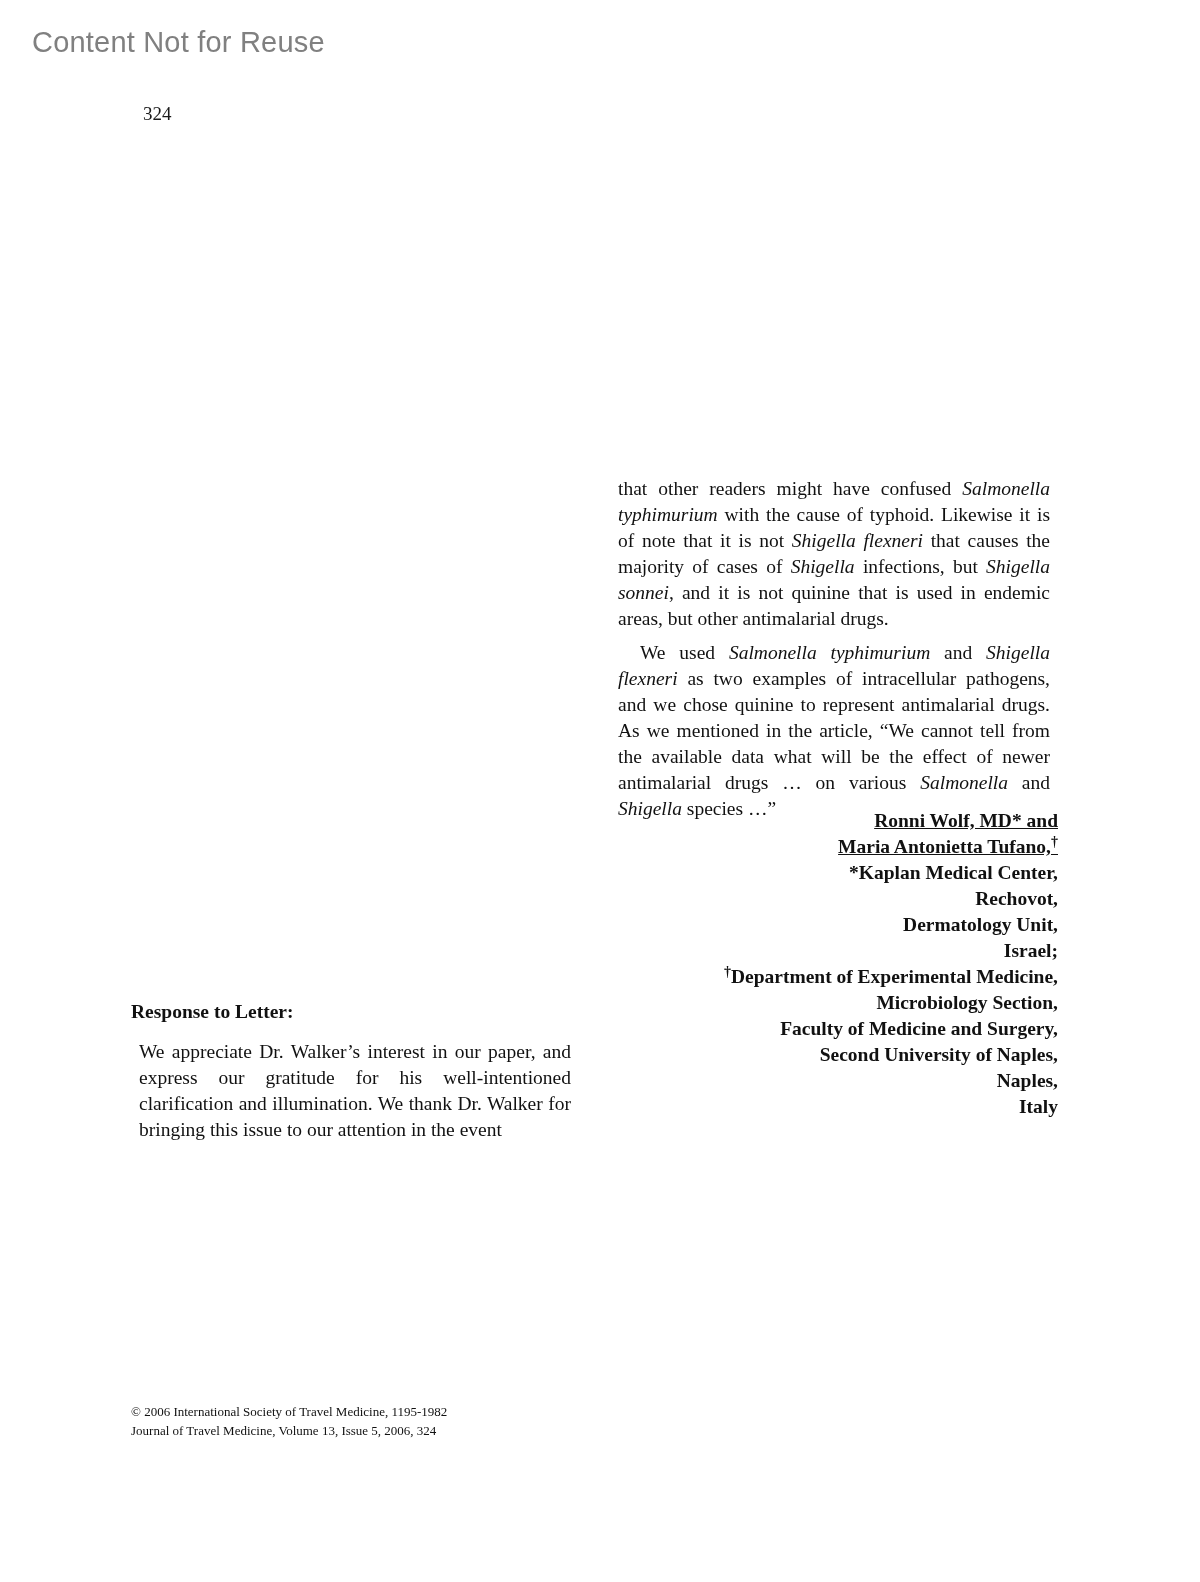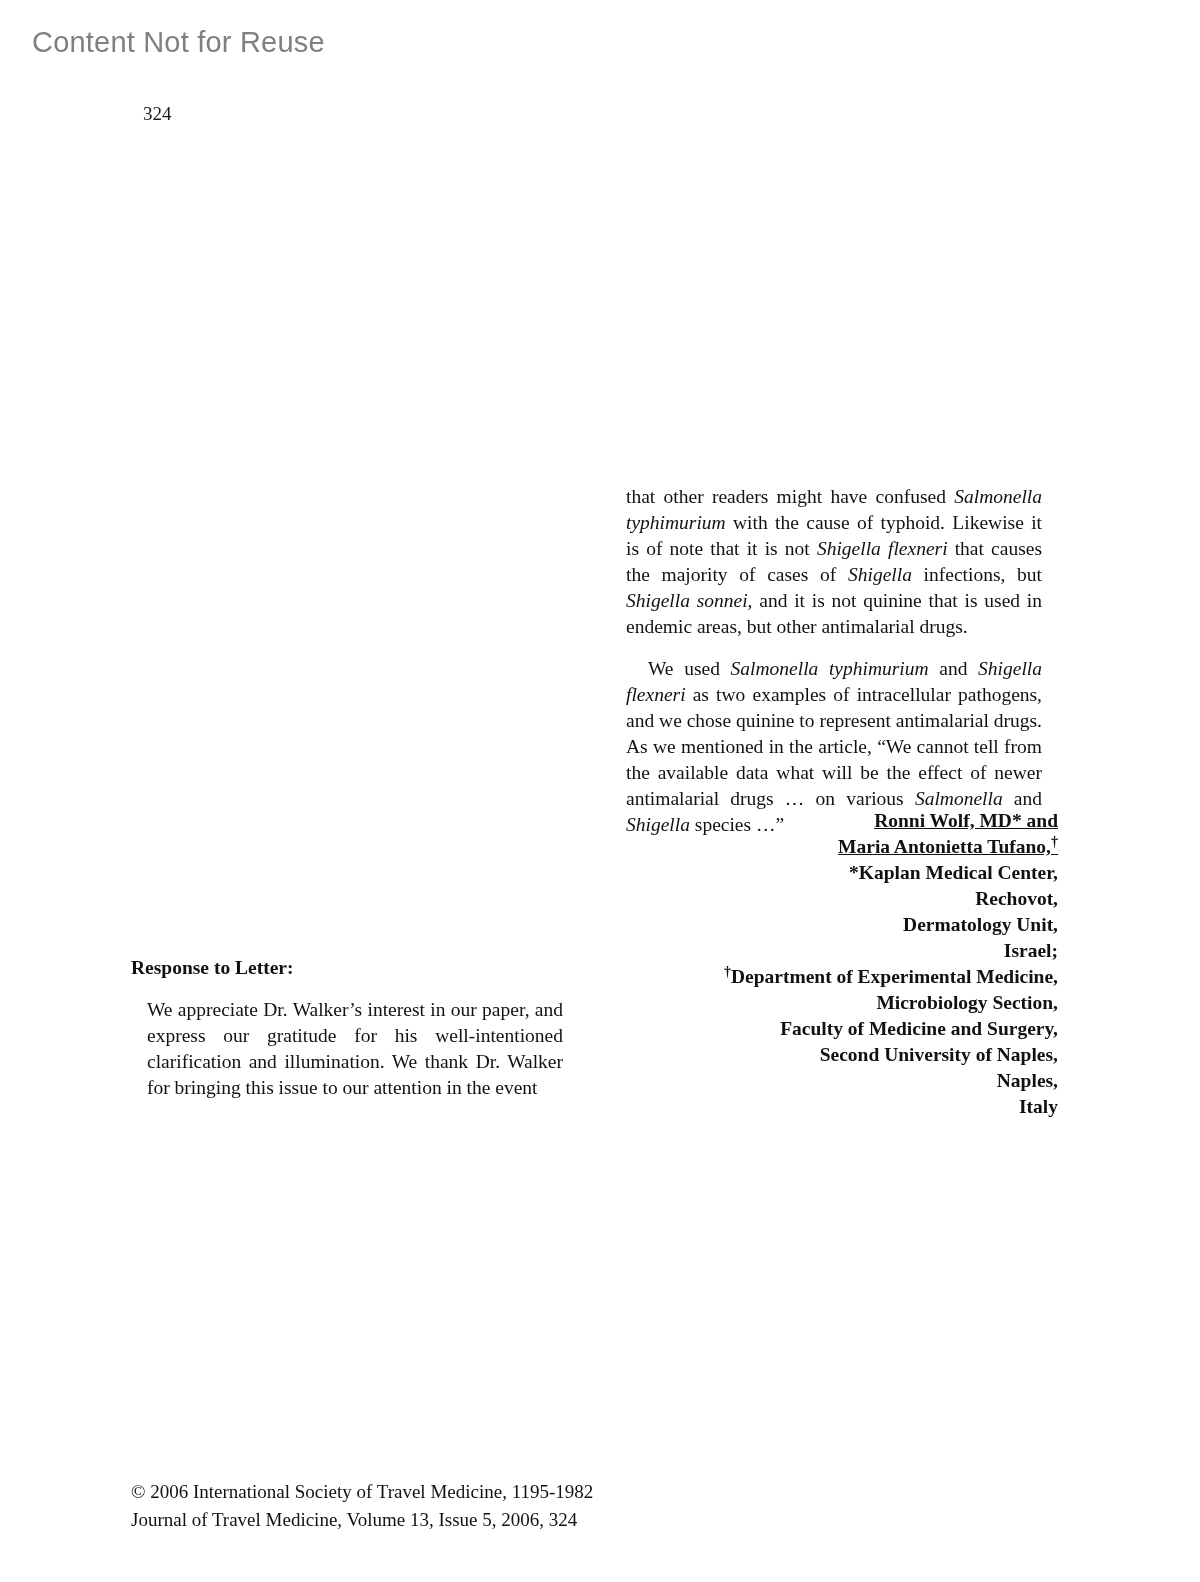--- a/index.html
+++ b/index.html
@@ -46,34 +46,34 @@
     width: 448px;
     font-size: 19.5px;
     line-height: 1.335;
     color: #111111;
     text-align: justify;
     -webkit-hyphens: none;
     hyphens: none;
   }
   .col-left {
     left: 131px;
-    top: 955px;
+    top: 999px;
   }
   .col-right {
     left: 610px;
     top: 468px;
   }
   .sec-head {
     font-weight: bold;
     font-size: 19.5px;
     margin: 0 0 14px 0;
     text-align: left;
   }
   p.para {
-    margin: 16px;
+    margin: 8px;
     text-indent: 0;
   }
   p.para + p.para {
     text-indent: 22px;
   }
   .it {
     font-style: italic;
   }
   .sig {
     position: absolute;
@@ -94,22 +94,22 @@
     font-weight: bold;
   }
   .sup {
     font-size: 0.72em;
     vertical-align: super;
     line-height: 0;
   }
   .footer {
     position: absolute;
     left: 131px;
-    top: 1478px;
-    font-size: 19px;
+    top: 1403px;
+    font-size: 13px;
     line-height: 1.45;
     color: #111111;
   }
   .footer div {
     white-space: nowrap;
   }
 </style>
 </head>
 <body>
 

